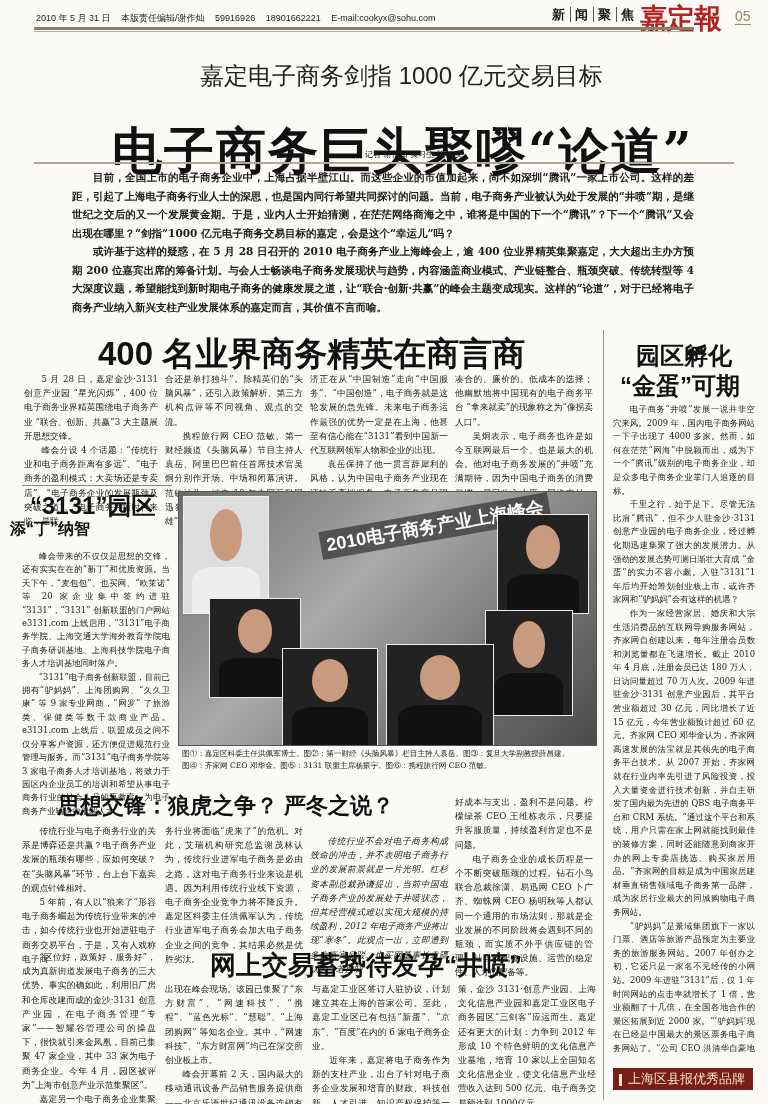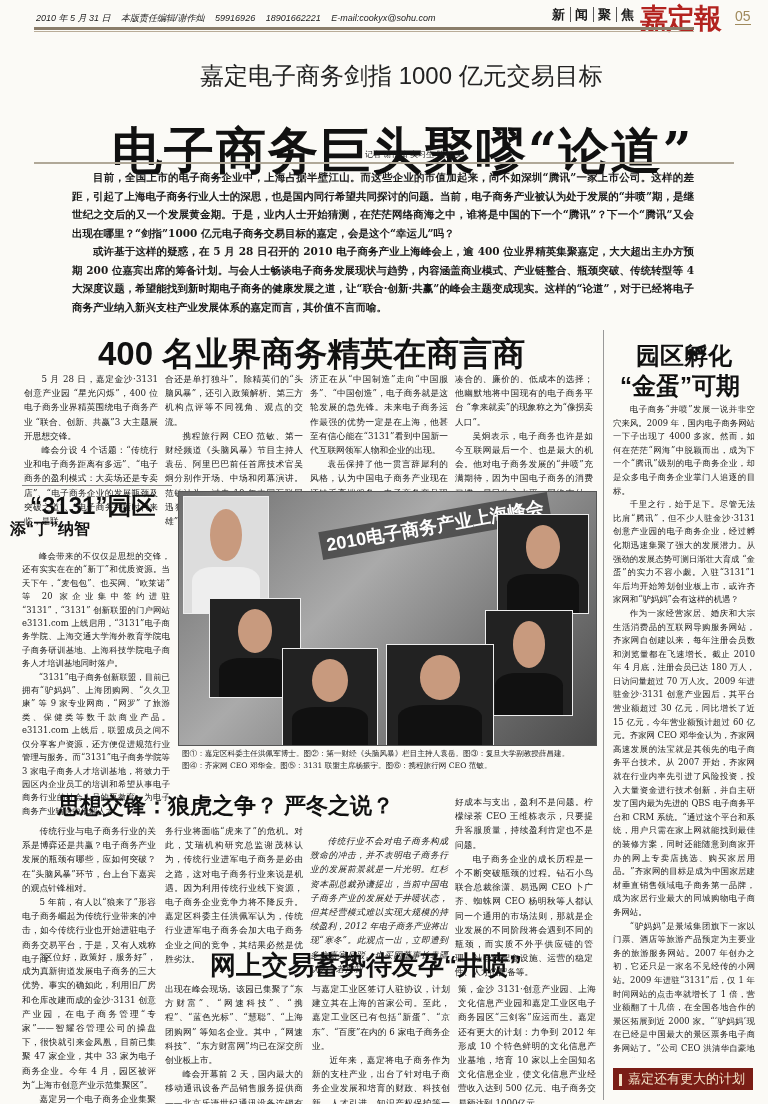--- a/index.html
+++ b/index.html
@@ -1,19 +1,19 @@
 <!DOCTYPE html>
 <html><head>
 <meta charset="utf-8">
 <style>
 *{box-sizing:border-box;margin:0;padding:0;}
 html,body{width:768px;height:1104px;background:#fbfaf6;overflow:hidden;}
 body{position:relative;font-family:"DejaVu Serif","Liberation Serif",serif;color:#1a1a1a;}
 .abs{position:absolute;}
-.masthead-info{left:36px;top:12px;font-size:9px;font-family:"Liberation Sans",sans-serif;color:#222;white-space:nowrap;font-style:italic;}
+.masthead-info{left:36px;top:12px;font-size:9px;font-family:"Liberation Sans",sans-serif;color:#222;white-space:nowrap;}
 .masthead-info span{margin-right:8px;}
 .rule{left:34px;top:27px;width:660px;height:3px;background:#8a7d6a;}
 .rule2{left:34px;top:31px;width:660px;height:1px;background:#b9ac98;}
 .section{left:548px;top:6px;font-size:13px;font-weight:bold;font-family:"Liberation Sans",sans-serif;letter-spacing:1px;}
 .section span{padding:0 4px;border-right:1px solid #555;}
 .section span:last-child{border-right:none;}
 .paper-name{left:640px;top:0px;font-size:28px;font-weight:bold;color:#b3231f;font-family:"DejaVu Serif",serif;letter-spacing:-1px;}
 .page-no{left:735px;top:8px;font-size:14px;color:#a08a5c;font-family:"Liberation Sans",sans-serif;border-bottom:1px solid #a08a5c;}
 .subhead{left:200px;top:60px;font-size:24px;font-family:"Liberation Sans",sans-serif;color:#222;white-space:nowrap;}
 .mainhead{left:112px;top:90px;font-size:50px;font-weight:bold;font-family:"DejaVu Serif",serif;letter-spacing:2px;white-space:nowrap;color:#111;margin-top:28px;}
@@ -82,21 +82,21 @@
 
 <div class="abs vline" style="left:603px;top:330px;height:770px;"></div>
 <div class="abs h2" style="left:636px;top:340px;font-size:24px;">园区孵化</div>
 <div class="abs h2" style="left:620px;top:370px;font-size:24px;text-align:center;">“金蛋”可期</div>
 <div class="abs col" style="left:613px;top:403px;width:142px;font-size:8.4px;line-height:13.6px;height:655px;overflow:hidden;">
   <p>电子商务“井喷”发展一说并非空穴来风。2009 年，国内电子商务网站一下子出现了 4000 多家。然而，如何在茫茫“网海”中脱颖而出，成为下一个“腾讯”级别的电子商务企业，却是众多电子商务企业掌门人追逐的目标。</p>
   <p>千里之行，始于足下。尽管无法比肩“腾讯”，但不少人驻金沙·3131 创意产业园的电子商务企业，经过孵化期迅速集聚了强大的发展潜力。从强劲的发展态势可测日渐壮大育成 “金蛋”的实力不容小觑。入驻“3131”1 年后均开始筹划创业板上市，或许齐家网和“驴妈妈”会有这样的机遇？</p>
   <p>作为一家经营家居、婚庆和大宗生活消费品的互联网导购服务网站，齐家网自创建以来，每年注册会员数和浏览量都在飞速增长。截止 2010 年 4 月底，注册会员已达 180 万人，日访问量超过 70 万人次。2009 年进驻金沙·3131 创意产业园后，其平台营业额超过 30 亿元，同比增长了近 15 亿元，今年营业额预计超过 60 亿元。齐家网 CEO 邓华金认为，齐家网高速发展的法宝就是其领先的电子商务平台技术。从 2007 开始，齐家网就在行业内率先引进了风险投资，投入大量资金进行技术创新，并自主研发了国内最为先进的 QBS 电子商务平台和 CRM 系统。“通过这个平台和系统，用户只需在家上网就能找到最佳的装修方案，同时还能随意到商家开办的网上专卖店挑选、购买家居用品。”齐家网的目标是成为中国家居建材垂直销售领域电子商务第一品牌，成为家居行业最大的同城购物电子商务网站。</p>
   <p>“驴妈妈”是景域集团旗下一家以门票、酒店等旅游产品预定为主要业务的旅游服务网站。2007 年创办之初，它还只是一家名不见经传的小网站。2009 年进驻“3131”后，仅 1 年时间网站的点击率就增长了 1 倍，营业额翻了十几倍，在全国各地合作的景区拓展到近 2000 家。“‘驴妈妈’现在已经是中国最大的景区票务电子商务网站了。”公司 CEO 洪清华自豪地说。“驴妈妈”在旅游服务网站中的迅速崛起，得益于洪清华独特经营理念的逐步实现，他将其称之为从“产品”到“平台”再到“社区”的华丽转身。洪清华称争取在 3 年时间里，让所有驴友都知道“先问‘驴妈妈’，再去游天下”这个口号，让“驴妈妈”成为最成功的自助游服务商。</p>
 </div>
-<div class="abs brand"><span class="bar"></span><span>嘉定还有更大的计划</span></div>
+<div class="abs brand"><span class="bar"></span><span>上海区县报优秀品牌</span></div>
 
 <div class="abs hr" style="left:22px;top:485px;width:150px;"></div>
 <div class="abs h2" style="left:30px;top:490px;font-size:24px;">“3131”园区</div>
 <div class="abs h2" style="left:10px;top:519px;font-size:16px;">添“丁”纳智</div>
 <div class="abs col" style="left:22px;top:550px;width:148px;font-size:8.4px;line-height:13.4px;">
   <p>峰会带来的不仅仅是思想的交锋，还有实实在在的“新丁”和优质资源。当天下午，“麦包包”、也买网、“欧莱诺” 等 20 家企业集中签约进驻 “3131”，“3131” 创新联盟的门户网站 e3131.com 上线启用，“3131”电子商务学院、上海交通大学海外教育学院电子商务研训基地、上海科技学院电子商务人才培训基地同时落户。</p>
   <p>“3131”电子商务创新联盟，目前已拥有“驴妈妈”、上海团购网、“久久卫康” 等 9 家专业网商，“网罗” 了旅游类、保健类等数千款商业产品。e3131.com 上线后，联盟成员之间不仅分享客户资源，还方便促进规范行业管理与服务。而“3131”电子商务学院等 3 家电子商务人才培训基地，将致力于园区内企业员工的培训和希望从事电子商务行业的社会人员的再教育，为电子商务产业输送中低端人才。</p>
 </div>
 
 <div class="abs photo">

